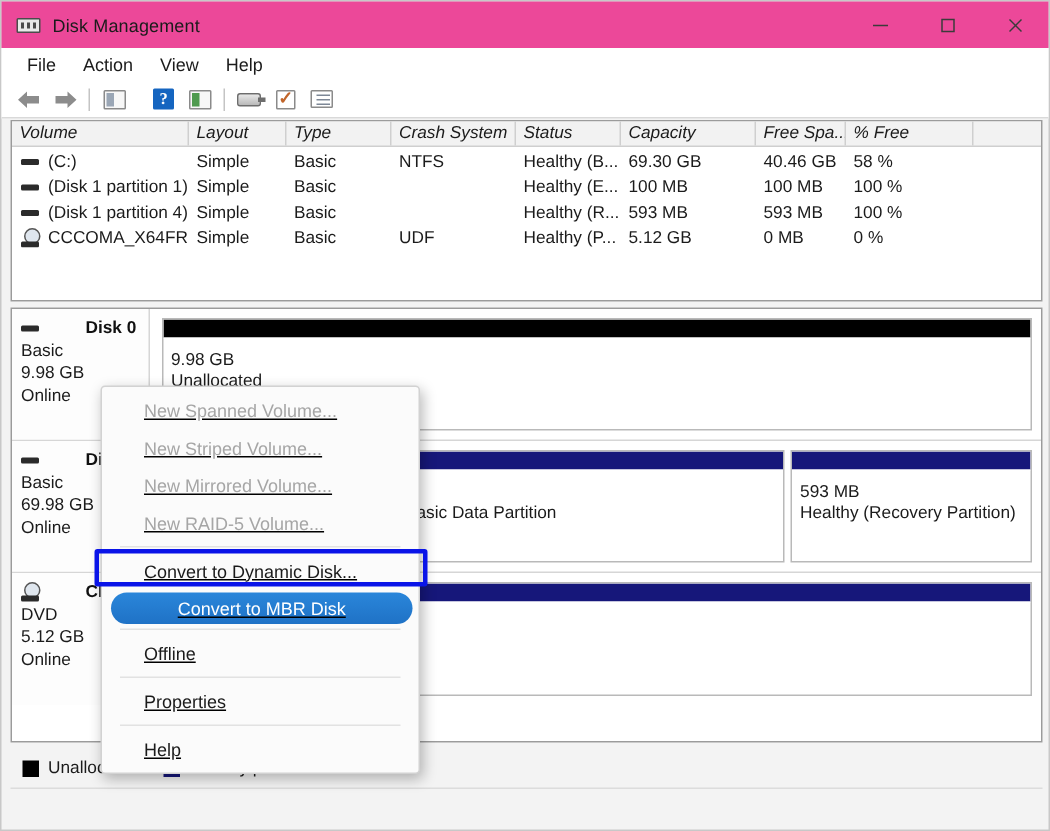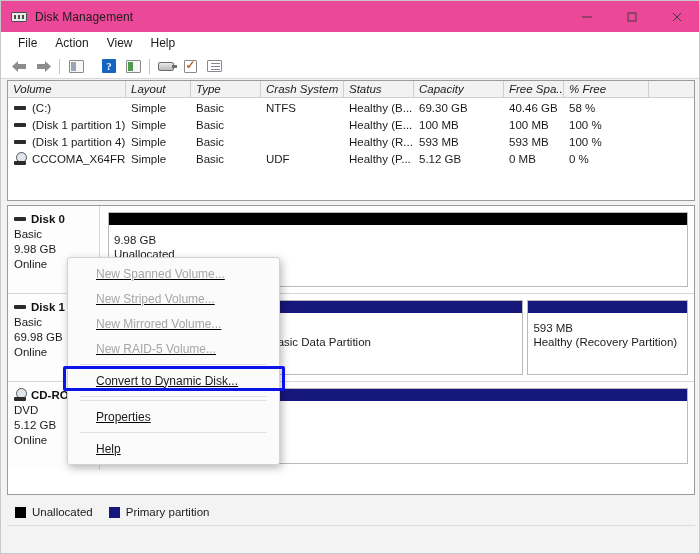--- a/index.html
+++ b/index.html
@@ -204,21 +204,21 @@
     background: #ffffff;
   }
   .disk-info {
     width: 92px; flex: none;
     border-right: 1px solid #d6d6d6;
     padding: 6px 0 0 6px;
     background: #fdfdfd;
   }
   .disk-info .dname {
     font-size: 11.5px; font-weight: bold; color: #111;
-    display: flex; align-items: center; margin-bottom: 2px;
+    display: flex; align-items: center; margin-bottom: 2px; gap: 26px;
   }
   .d-ico {
     width: 13px; height: 13px; margin-right: 4px; position: relative; flex: none;
   }
   .d-ico.hdd::after {
     content:""; position:absolute; left:0; top:5px;
     width:12px; height:4px; background:#2b2b2b; border-radius:1px;
   }
   .d-ico.cdrom::before {
     content:""; position:absolute; left:2px; top:0;
@@ -557,21 +557,25 @@
 
   <div class="statusbar"></div>
 
   <div class="ctx-menu">
     <div class="ctx-item disabled">New Spanned Volume...</div>
     <div class="ctx-item disabled">New Striped Volume...</div>
     <div class="ctx-item disabled">New Mirrored Volume...</div>
     <div class="ctx-item disabled">New RAID-5 Volume...</div>
     <div class="ctx-sep"></div>
     <div class="ctx-item">Convert to Dynamic Disk...</div>
+    <div class="ctx-item selected">
+      <div class="sel-pill">Convert to MBR Disk</div>
+    </div>
     <div class="ctx-sep"></div>
+    <div class="ctx-item">Offline</div>
     <div class="ctx-sep"></div>
     <div class="ctx-item">Properties</div>
     <div class="ctx-sep"></div>
     <div class="ctx-item">Help</div>
   </div>
 
   <div class="anno-box"></div>
 
 </div>
 

